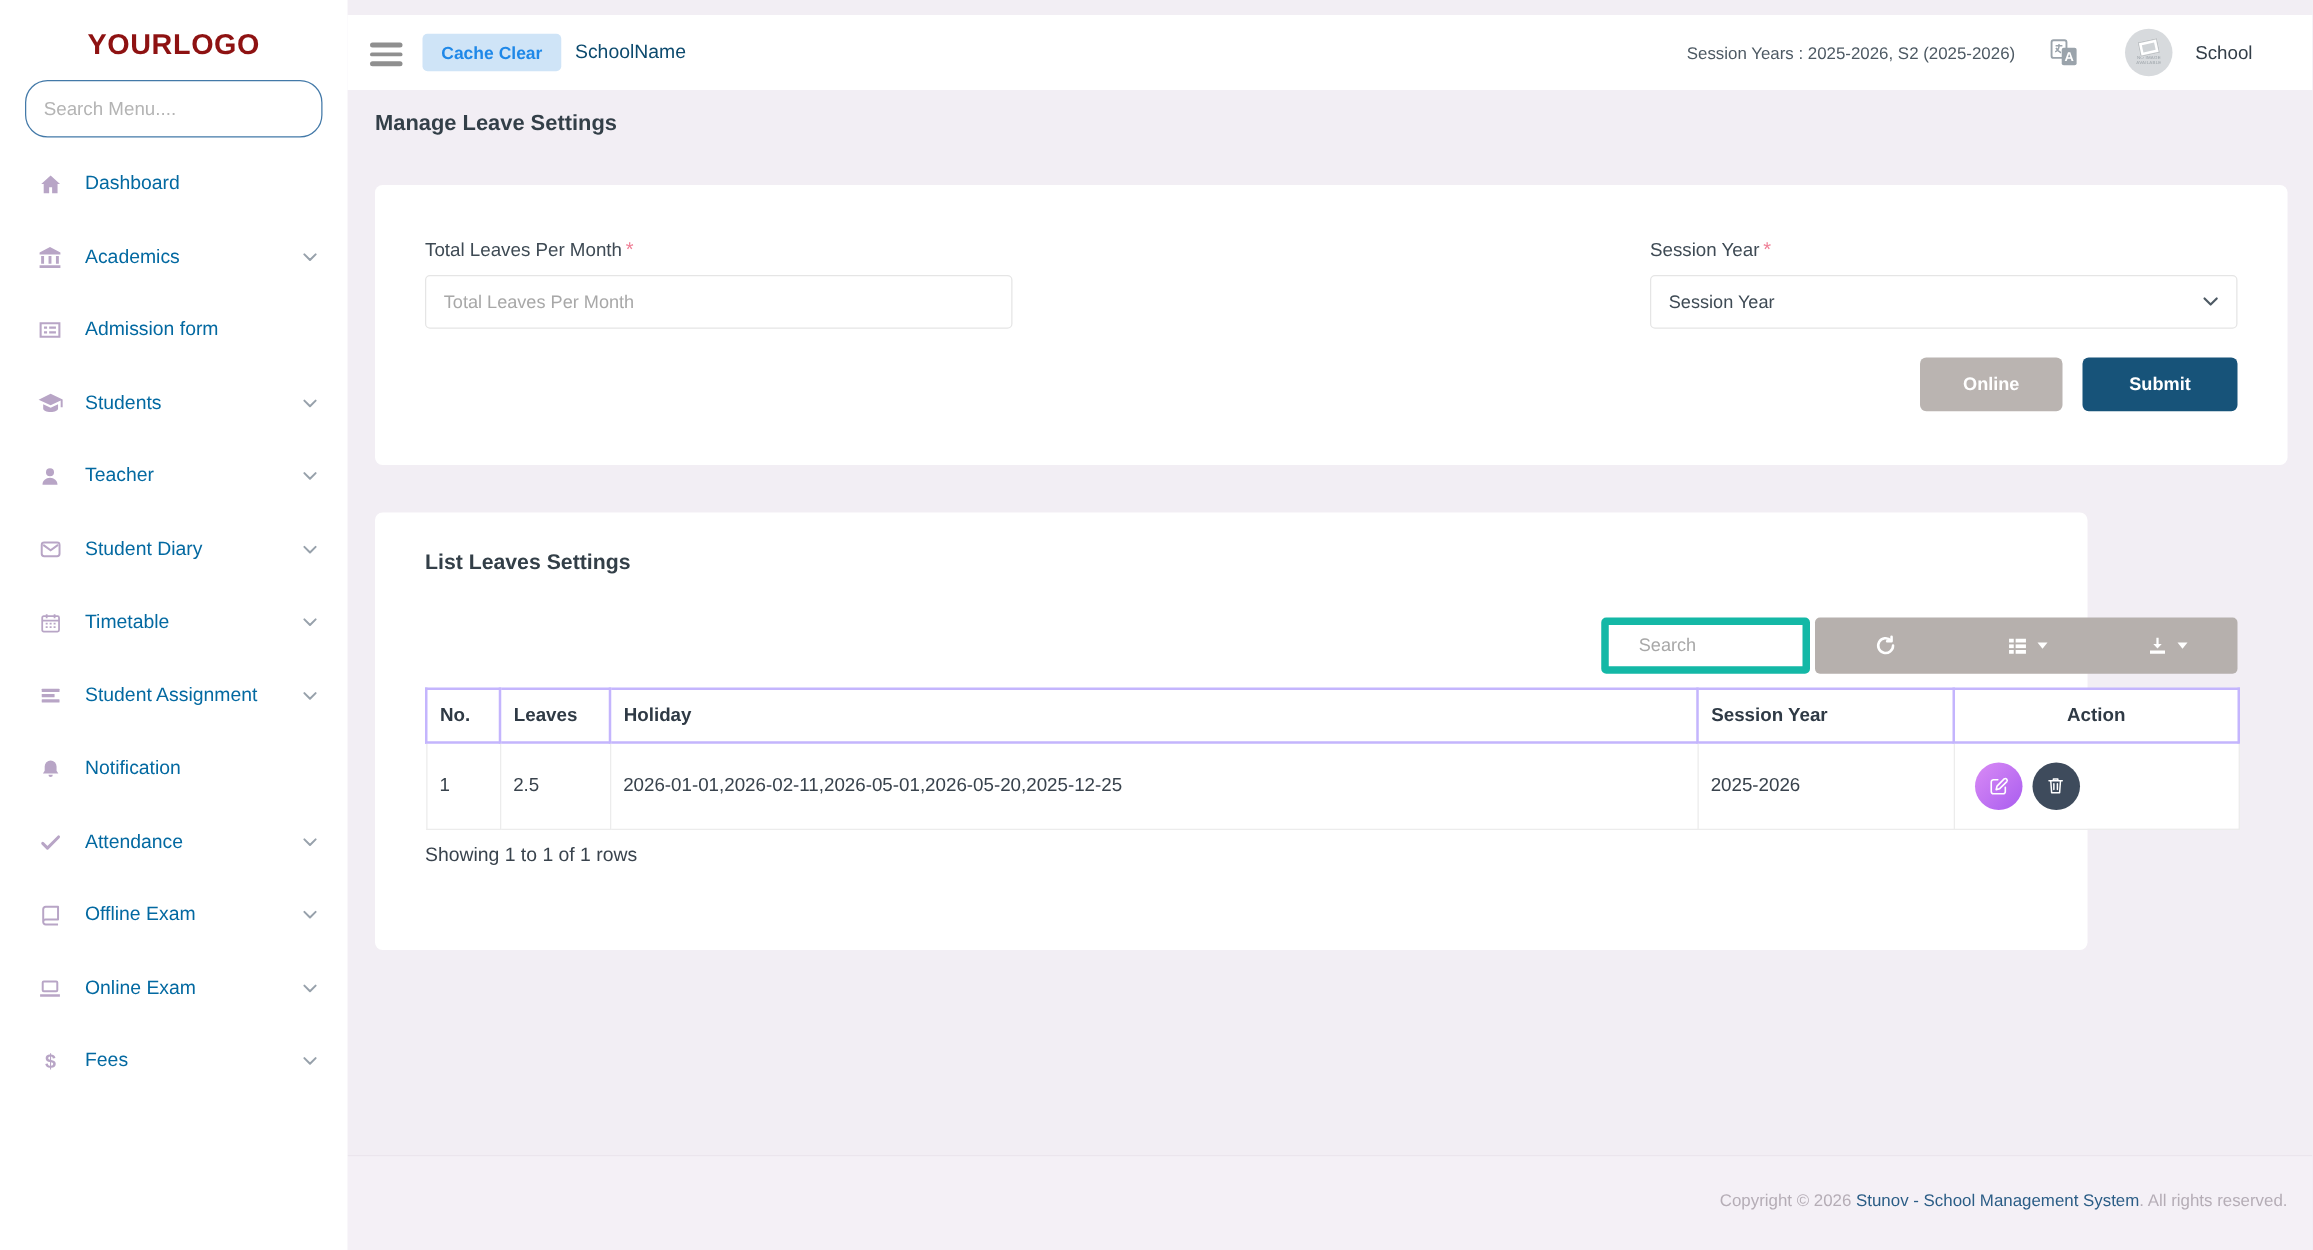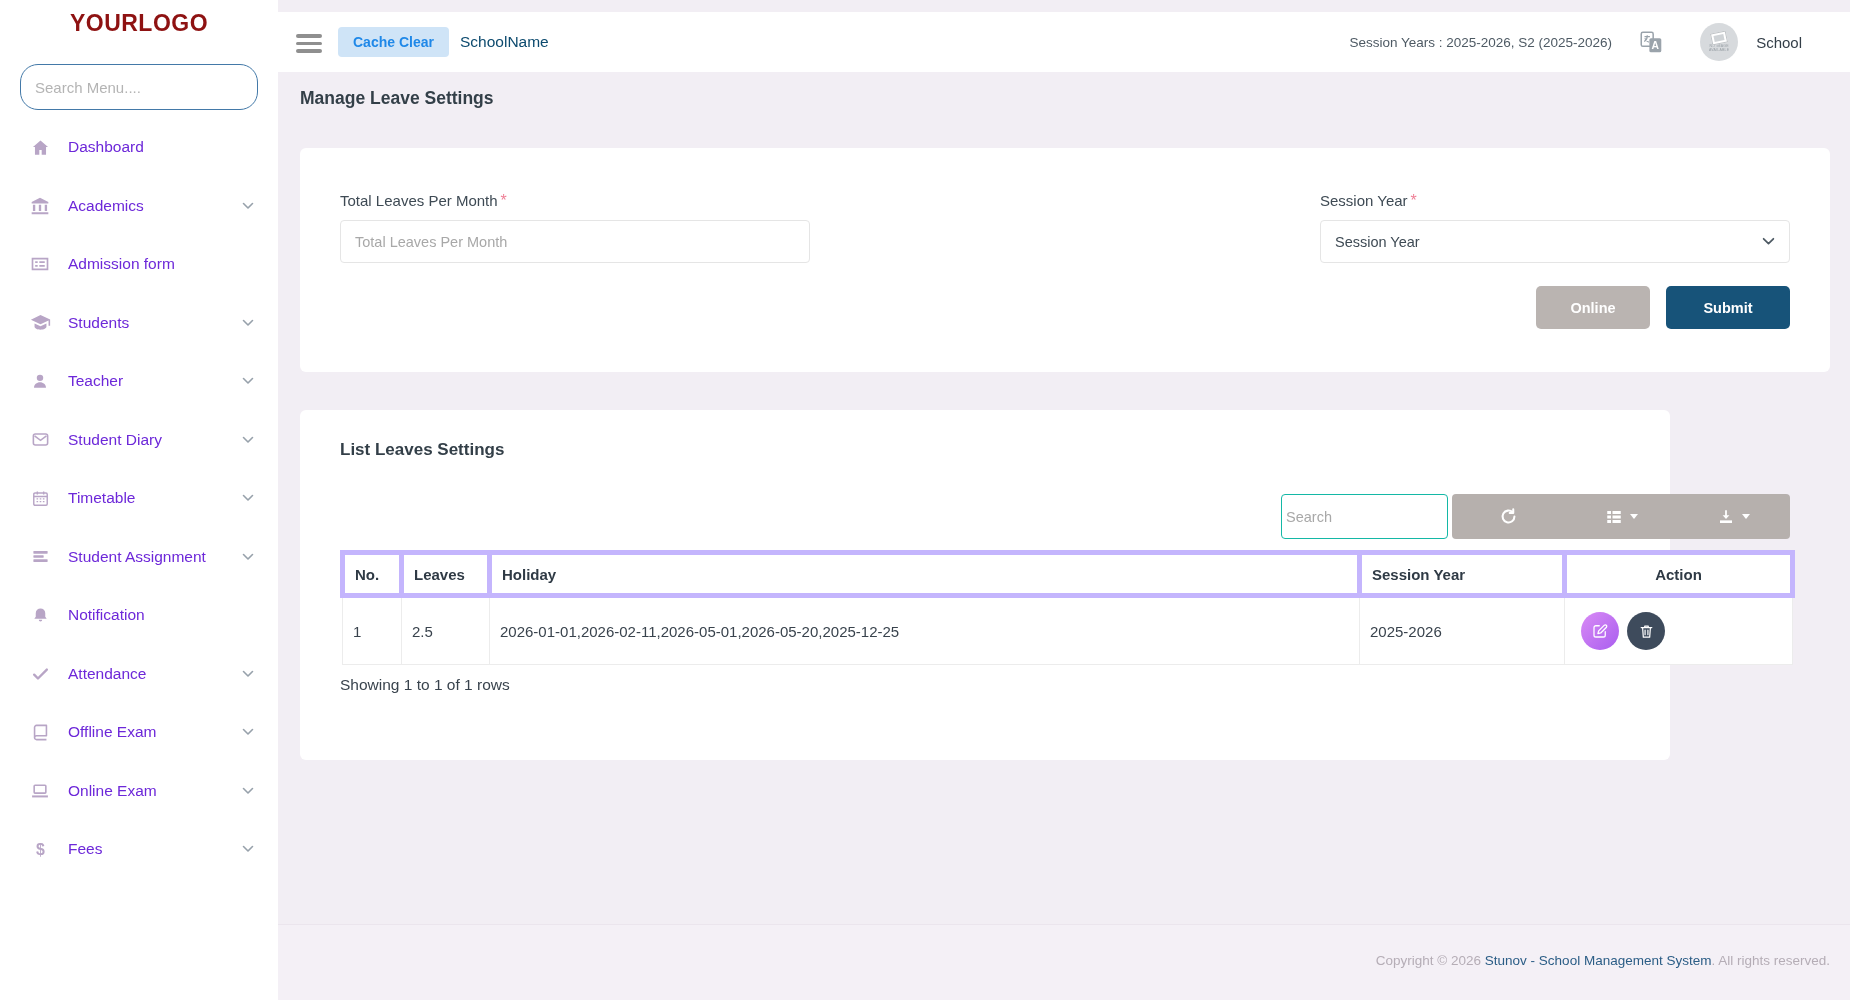--- a/index.html
+++ b/index.html
@@ -3,28 +3,28 @@
 <meta charset="utf-8">
 <style>
   * { margin:0; padding:0; box-sizing:border-box; }
   html,body { width:1850px; height:1000px; }
   body {
     font-family:"Liberation Sans","DejaVu Sans",sans-serif;
     background:#f2eef4; position:relative; overflow:hidden; color:#3a4651;
   }
   
   .sidebar { position:absolute; left:0; top:0; width:278px; height:1000px; background:#fff; z-index:3; }
-  .logo { text-align:center; padding-top:10px; font-size:23px; font-weight:800; color:#8e1212; letter-spacing:.5px; }
+  .logo { text-align:center; padding-top:22px; font-size:23px; font-weight:800; color:#8e1212; letter-spacing:.5px; }
   .side-search { position:absolute; left:20px; top:64px; width:238px; height:46px; border:1.6px solid #4379a8; border-radius:18px; background:#fff; display:flex; align-items:center; padding:0 14px; }
   .side-search input { border:none; outline:none; width:100%; font-size:15px; color:#555; background:transparent; }
   .side-search input::placeholder { color:#b4b4b4; }
   .menu { position:absolute; top:118px; left:0; right:0; }
   .menu-item { height:58.5px; display:flex; align-items:center; padding:0 24px 0 28px; cursor:pointer; }
   .mi-icon { width:24px; display:flex; justify-content:center; align-items:center; }
-  .mi-label { margin-left:16px; font-size:15.5px; color:#6d28d9;text-align:right; }
+  .mi-label { margin-left:16px; font-size:15.5px; color:#0369a1;text-align:right; }
   .mi-chev { margin-left:auto; display:flex; }
   
   .header { position:absolute; left:278px; top:12px; width:1572px; height:60px; background:#fff; z-index:2; }
   .hamburger { position:absolute; left:18px; top:22px; width:26px; cursor:pointer; }
   .hamburger .bar { height:3.5px; background:#8f8f8f; border-radius:2px; margin-bottom:4px; }
   .hamburger .bar:last-child { margin-bottom:0; }
   .cache-clear { position:absolute; left:60px; top:15px; height:30px; padding:0 15px; background:#cfe4f7; color:#1f88e8; font-weight:bold; font-size:14px; border:none; border-radius:4px; display:flex; align-items:center; cursor:pointer; }
   .school-name { position:absolute; left:182px; top:0; height:60px; display:flex; align-items:center; font-size:15.5px; color:#0c4a6e; }
   .header-right { position:absolute; right:48px; top:0; height:60px; display:flex; align-items:center; }
   .session-text { font-size:13.5px; color:#4e5a64; margin-right:26px; }
@@ -47,27 +47,27 @@
   .f-input { margin-top:10px; width:100%; height:43px; border:1px solid #e5e5e5; border-radius:4px; font-size:14.5px; color:#555; padding:0 14px; outline:none; background:#fff; }
   .f-input::placeholder { color:#a8a8a8; }
   .f-select { margin-top:10px; width:100%; height:43px; border:1px solid #e5e5e5; border-radius:4px; display:flex; align-items:center; justify-content:space-between; padding:0 14px; font-size:14.5px; color:#3e4a54; cursor:pointer; background:#fff; }
   .form-buttons { position:absolute; top:138px; right:40px; display:flex; gap:16px; }
   .btn { height:43px; border:none; border-radius:5px; color:#fff; font-weight:bold; font-size:14.5px; cursor:pointer; font-family:inherit; }
   .btn-reset { width:114px; background:#bab4b1; }
   .btn-submit { width:124px; background:#175379; }
   
   .list-card { left:22px; top:350px; width:1370px; height:350px; }
   .list-title { position:absolute; left:40px; top:30px; font-size:17px; font-weight:bold; color:#333f48; }
-  .list-search { position:absolute; left:981px; top:84px; width:167px; height:45px; border:1px solid #14b8a6; border-radius:4px; padding:0 4px; font-size:14.5px; outline:none; color:#555; }
+  .list-search { position:absolute; left:981px; top:84px; width:167px; height:45px; border:6px solid #14b8a6; border-radius:4px; padding:0 24px; font-size:14.5px; outline:none; color:#555; }
   .list-search::placeholder { color:#a8a8a8; }
   .toolbar { position:absolute; left:1152px; top:84px; width:338px; height:45px; background:#b6b0ad; border-radius:4px; display:flex; }
   .tb-btn { flex:1; display:flex; align-items:center; justify-content:center; gap:7px; cursor:pointer; }
   .caret { width:0; height:0; border-left:4.5px solid transparent; border-right:4.5px solid transparent; border-top:5px solid #fff; }
   .lv-table { position:absolute; left:40px; top:140px; width:1450px; border-collapse:collapse; table-layout:fixed; }
-  .lv-table th { height:43px; border:5px solid #c4b5fd; font-size:15px; font-weight:bold; color:#2f3a45; text-align:left; padding:0 10px; background:#fff; }
+  .lv-table th { height:43px; border:2px solid #c4b5fd; font-size:15px; font-weight:bold; color:#2f3a45; text-align:left; padding:0 10px; background:#fff; }
   .lv-table td { height:69px; border:1px solid #ececec; font-size:15px; color:#39434d; padding:0 10px; background:#fff; }
   .lv-table th.th-action { text-align:center; }
   .action-btns { display:flex; align-items:center; gap:8px; padding-left:6px; }
   .btn-circle { width:38px; height:38px; border-radius:50%; border:none; display:flex; align-items:center; justify-content:center; cursor:pointer; }
   .btn-edit { background:linear-gradient(135deg,#d98bf5,#a95def); }
   .btn-delete { background:#3e4b5c; }
   .list-summary { position:absolute; left:40px; top:266px; font-size:15.5px; color:#39434d; }
   
   .footer { position:absolute; right:20px; top:893px; font-size:13.5px; color:#b5adb6; }
   .footer .brand { color:#2b5d86; cursor:pointer; }

